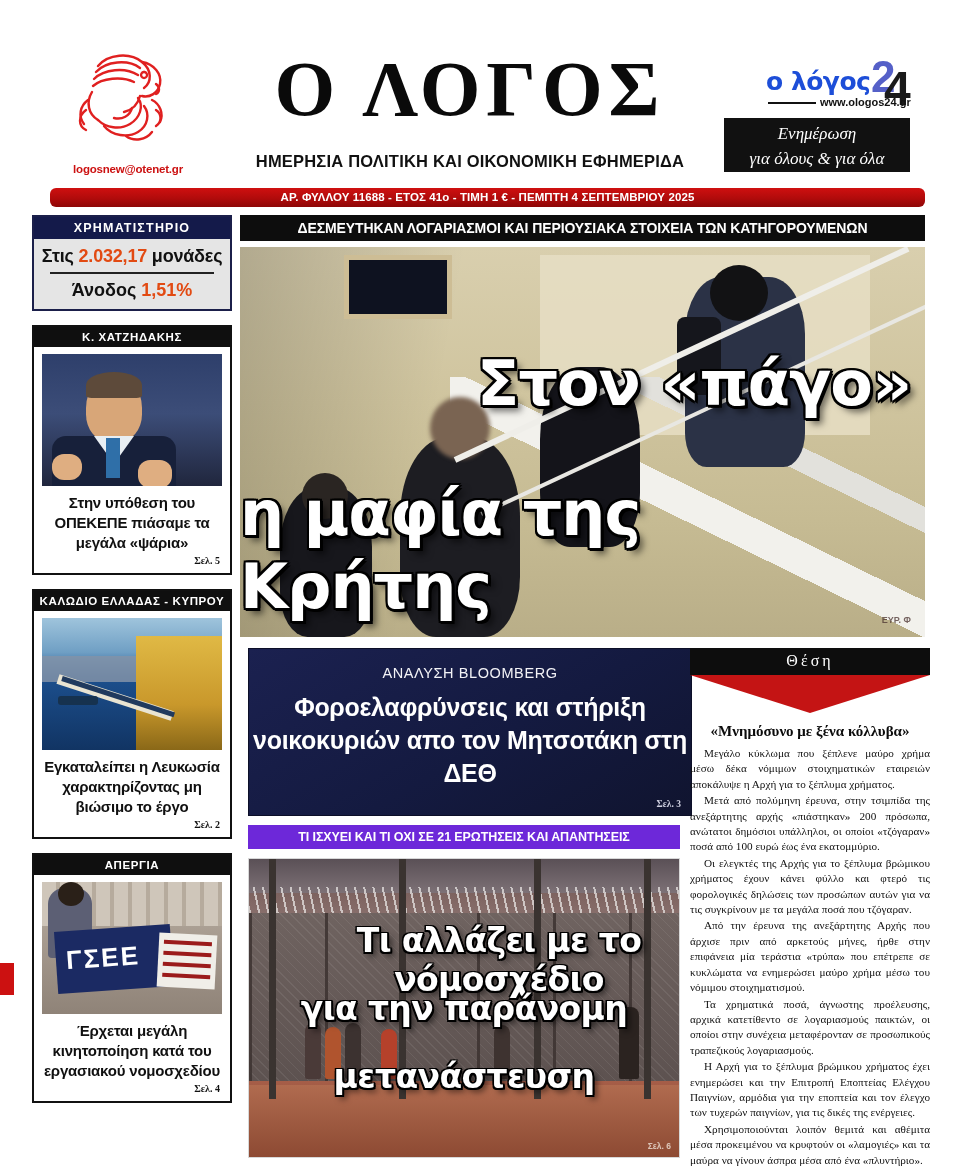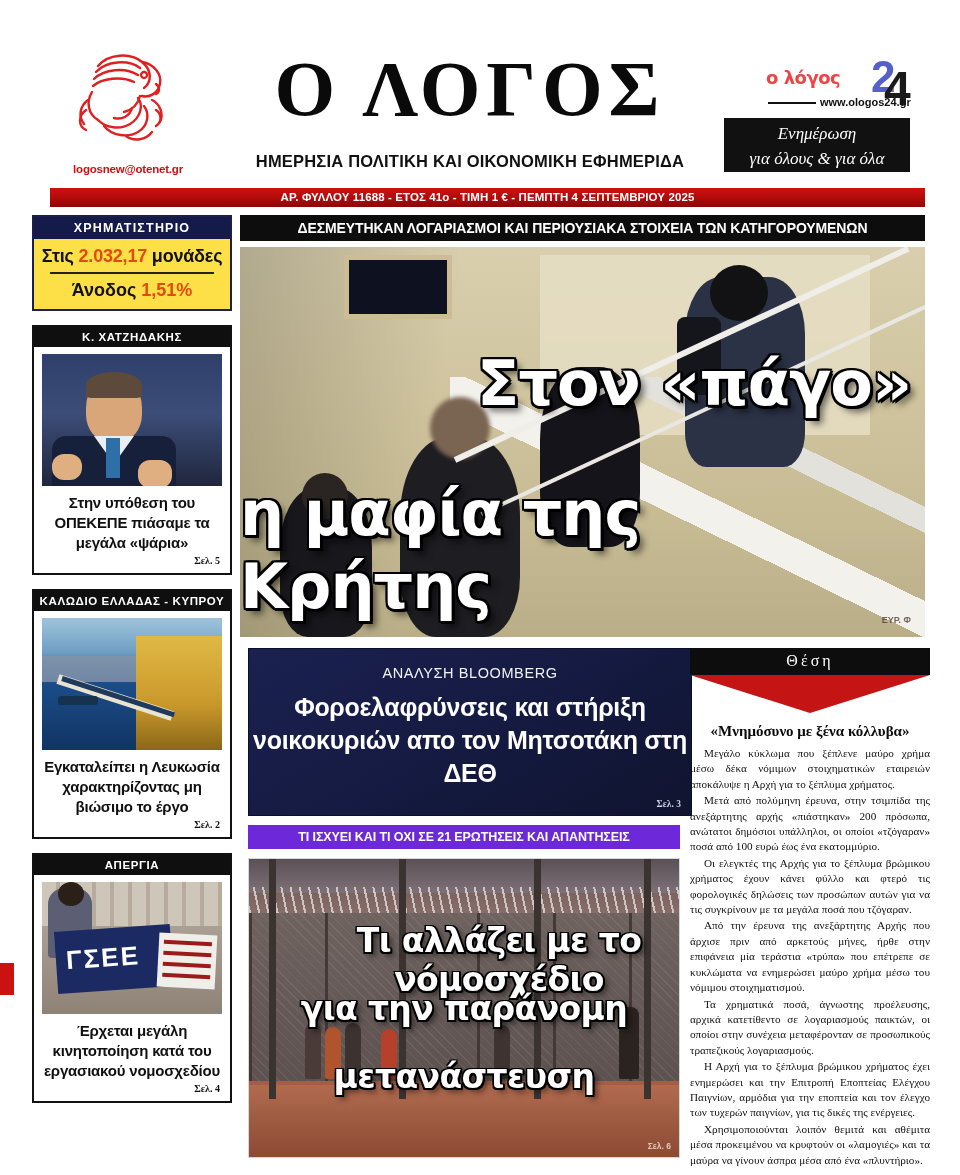--- a/index.html
+++ b/index.html
@@ -41,21 +41,21 @@
     font-weight: bold; font-size: 16.5px; letter-spacing: 0.2px;
     color: #111;
   }
 
   #brand-logo {
     position: absolute; left: 758px; top: 55px; width: 165px; height: 62px;
   }
   #brand-logo .bl-word {
     position: absolute; left: 8px; top: 12px;
     font-family: "DejaVu Sans", sans-serif;
-    font-size: 18px; font-weight: bold; color: #ef4444; letter-spacing: -0.5px;
+    font-size: 25px; font-weight: bold; color: #1d4ed8; letter-spacing: -0.5px;
   }
   #brand-logo .bl-two {
     position: absolute; left: 113px; top: 0px;
     font-family: "Liberation Sans", sans-serif;
     font-size: 44px; font-weight: bold; color: #5560c8; line-height: 44px;
   }
   #brand-logo .bl-four {
     position: absolute; left: 126px; top: 10px;
     font-family: "Liberation Sans", sans-serif;
     font-size: 48px; font-weight: bold; color: #1a1a1a; line-height: 48px;
@@ -74,31 +74,31 @@
     font-family: "Liberation Serif", "DejaVu Serif", serif;
     font-style: italic; font-size: 17px; line-height: 25px;
     text-align: center; padding-top: 3px;
   }
 
   
   #date-bar {
     position: absolute; left: 50px; top: 188px; width: 875px; height: 19px;
     background: linear-gradient(180deg,#cf1010 0%,#b00b0b 55%,#8e0606 100%);
     color: #fff; font-size: 11.5px; font-weight: bold;
-    text-align: center; line-height: 19px; letter-spacing: 0.1px;
+    text-align: center; line-height: 19px; letter-spacing: 0.1px; border-radius: 6px;
   }
   #left-red-mark {
     position: absolute; left: 0px; top: 963px; width: 14px; height: 32px;
     background: #cc1111;
   }
 
   
   #sidebar { position: absolute; left: 32px; top: 215px; width: 200px; }
 
-  .stock-box { border: 2px solid #1b1f4a; background: #fde047; }
+  .stock-box { border: 2px solid #1b1f4a; background: #e5e5e5; }
   .stock-head {
     background: #141a4a; color: #fff;
     font-size: 12.5px; font-weight: bold; letter-spacing: 1.2px;
     text-align: center; padding: 4px 0 4px;
   }
   .stock-body { padding: 7px 6px 8px; text-align: center; }
   .stock-line1 {
     font-size: 18px; font-weight: bold; color: #111; letter-spacing: -0.2px;
     white-space: nowrap;
   }

